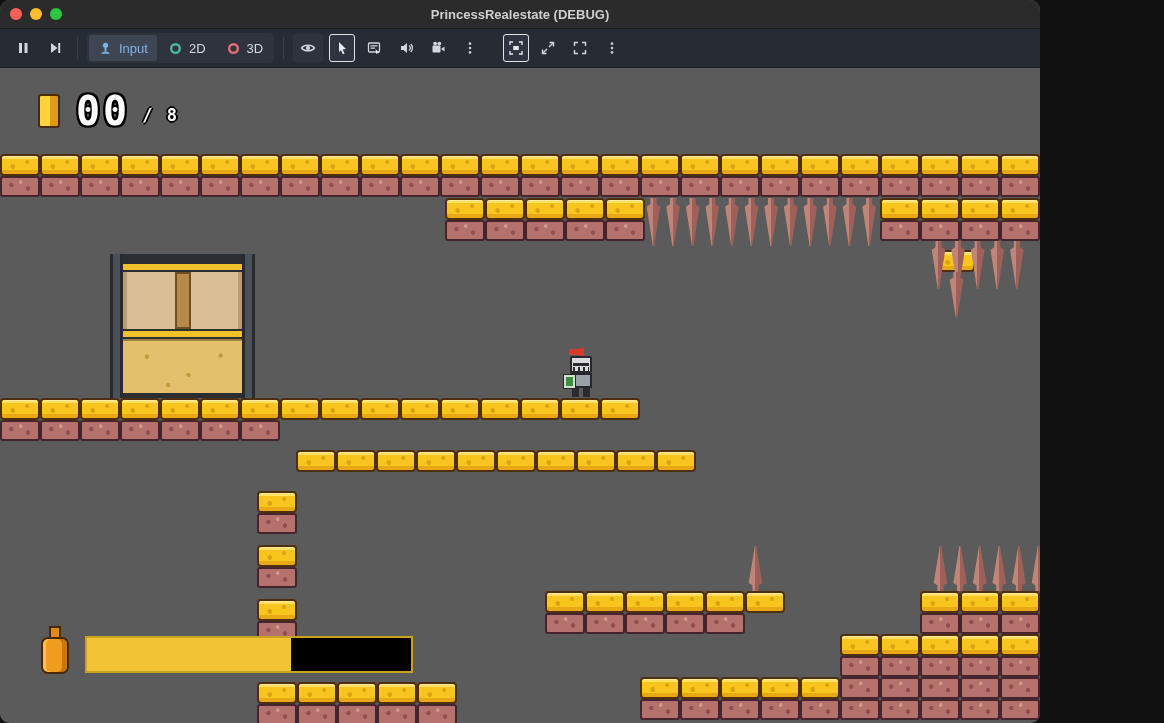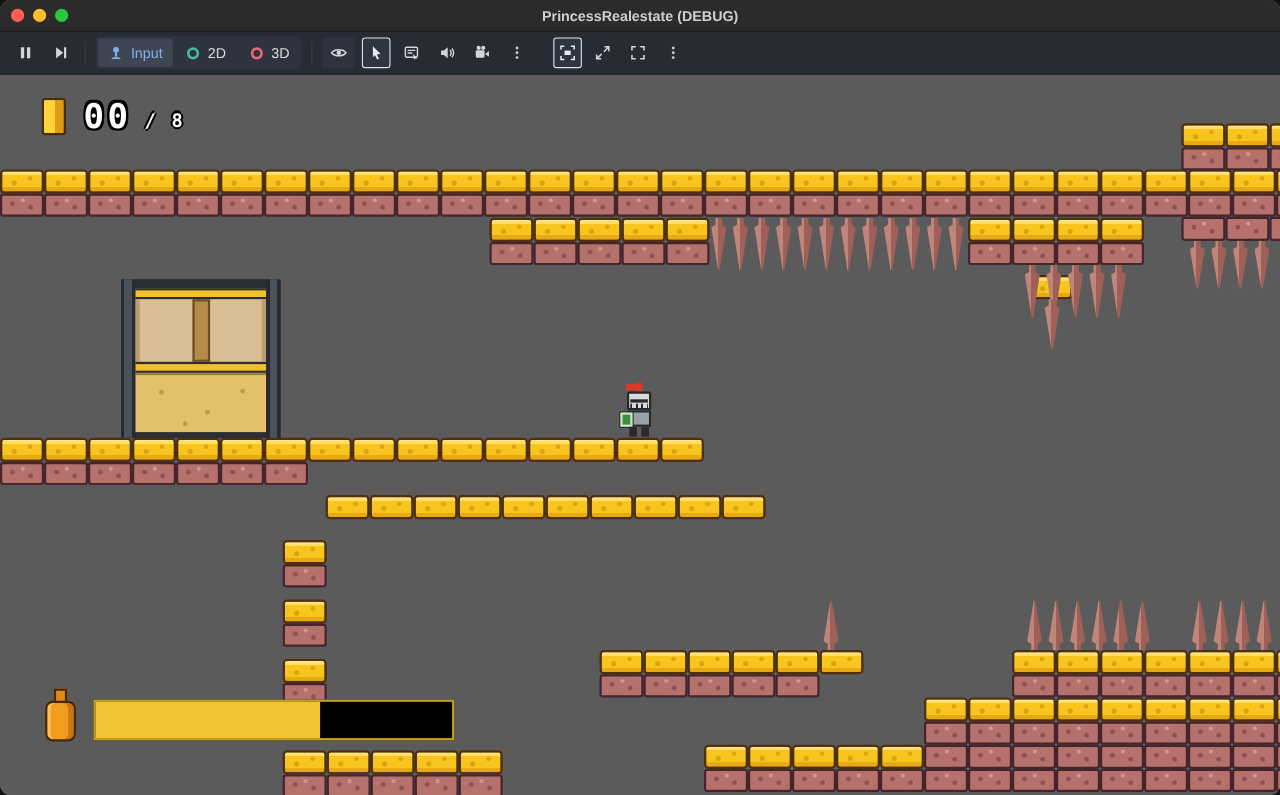--- a/index.html
+++ b/index.html
@@ -1,16 +1,16 @@
 <!DOCTYPE html>
 <html style="--toolbar-bg: #262b34; --accent: #7fb2e6; --bg: #5b5b5b; --gold: #f8c51f; --dirt: #b5726c; --spike: #9e6058; --bar-fill: #f2c335; --bar-empty: #000000;"><head>
 <meta charset="utf-8">
 <style>
   html,body{margin:0;padding:0;background:#111;font-family:"Liberation Sans",sans-serif;}
-  .window{position:relative;width:1164px;height:723px;border-radius:10px;overflow:hidden;background:#737373;}
+  .window{position:relative;width:1040px;height:723px;border-radius:10px;overflow:hidden;background:#737373;}
 
   
   .titlebar{position:relative;height:28px;background:#2b2b2b;border-bottom:1px solid #1c1c1c;display:flex;align-items:center;}
   .traffic{display:flex;gap:8px;margin-left:10px;}
   .light{width:12px;height:12px;border-radius:50%;}
   .title{position:absolute;left:0;right:0;text-align:center;color:#cfcfcf;font-size:13px;font-weight:700;pointer-events:none;}
 
   
   .toolbar{height:38px;background:var(--toolbar-bg,#262b34);display:flex;align-items:center;padding:0 10px;gap:6px;border-bottom:1px solid #1b1f26;}
   .tb{display:flex;align-items:center;justify-content:center;height:28px;min-width:26px;background:transparent;border:none;padding:0 3px;border-radius:3px;color:#d3d7dd;cursor:pointer;}
@@ -67,21 +67,21 @@
   .k-grill{position:absolute;background:repeating-linear-gradient(90deg,#2a2a2e 0 2px,transparent 2px 5px);}
   .k-body{position:absolute;background:#9aa0a8;border:2px solid #27272c;box-sizing:border-box;}
   .k-shield{position:absolute;background:#39913f;border:2px solid #cfe3c8;box-shadow:0 0 0 1px #27272c;box-sizing:border-box;}
   .k-leg{position:absolute;background:#2b2b2f;}
 
   
   .hud-counter{position:absolute;left:38px;top:20px;display:flex;align-items:center;z-index:6;color:#fff;
     font-family:"DejaVu Sans Mono",monospace;font-weight:bold;}
   .hud-door-icon{width:22px;height:34px;border:2px solid #4a2d08;border-radius:3px;box-sizing:border-box;
     background:linear-gradient(90deg,#ffd23e 0 55%,#df9a16 55%);margin-right:16px;}
-  .hud-num{font-size:31px;letter-spacing:3px;
+  .hud-num{font-size:40px;letter-spacing:3px;
     text-shadow:2px 0 #000,-2px 0 #000,0 2px #000,0 -2px #000,2px 2px #000,-2px -2px #000,2px -2px #000,-2px 2px #000;}
   .hud-frac{font-size:17px;margin-left:12px;margin-top:8px;letter-spacing:2px;
     text-shadow:2px 0 #000,-2px 0 #000,0 2px #000,0 -2px #000,1px 1px #000,-1px -1px #000;}
 
   .potion-icon{position:absolute;left:40px;top:558px;width:30px;height:48px;z-index:6;}
   .p-neck{position:absolute;left:9px;top:0;width:12px;height:15px;background:#e08a18;border:2px solid #47290a;box-sizing:border-box;}
   .p-body{position:absolute;left:1px;top:11px;width:28px;height:37px;background:#ef9c1f;border:2px solid #47290a;border-radius:7px;
     box-sizing:border-box;box-shadow:inset -5px 0 0 #c87714, inset 3px 0 0 #ffc14d;}
   .potion-bar{position:absolute;left:85px;top:568px;width:328px;height:37px;background:var(--bar-empty,#000);
     border:2px solid #c9a21e;box-sizing:border-box;z-index:6;}

